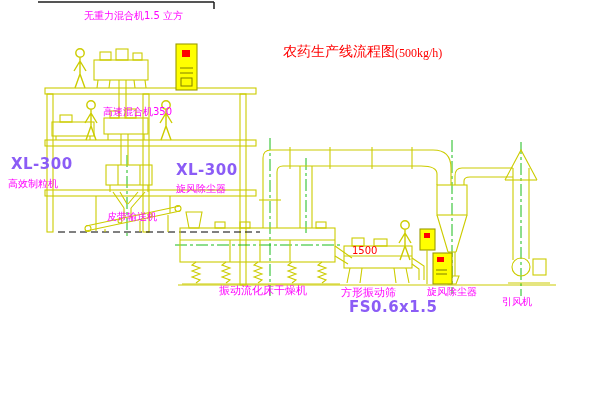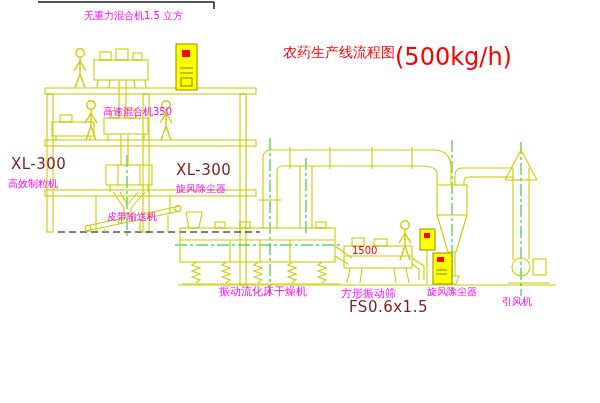--- a/index.html
+++ b/index.html
@@ -4,26 +4,26 @@
 <style>
   html,body{margin:0;padding:0;background:#fff;}
   .stage{
     position:relative;width:600px;height:403px;background:#ffffff;
     overflow:hidden;border-right:2px solid #1c1c1c;
     font-family:"DejaVu Sans",sans-serif;
   }
   .stage svg{position:absolute;left:0;top:0;}
   .lbl{position:absolute;white-space:nowrap;line-height:1;}
   .m{color:#ff00ff;font-size:10px;text-align:right;}
-  .m11{color:#ff00ff;font-size:11px;}
-  .yy{color:#7f1d1d;font-size:15px;font-weight:normal;letter-spacing:.5px;}
+  .m11{color:#ff00ff;font-size:11px;font-family:Liberation Mono, monospace;}
+  .yy{color:#8b5cf6;font-size:15px;font-weight:bold;letter-spacing:.5px;}
   .dim{color:#ff0000;font-size:10px;}
-  .title{left:283px;top:45px;display:flex;align-items:flex-start;color:#ff0000;}
+  .title{left:283px;top:45px;display:flex;align-items:flex-end;color:#ff0000;font-family:Liberation Serif, serif;}
   .title-cn{font-size:14px;}
-  .title-cap{font-size:24px;}
+  .title-cap{font-size:12px;}
 </style>
 </head>
 <body>
 
 <div class="stage">
 
 <svg width="600" height="403" viewBox="0 0 600 403">
   <defs>
     <g id="person">
       <circle cx="0" cy="-35" r="4.2"></circle>

